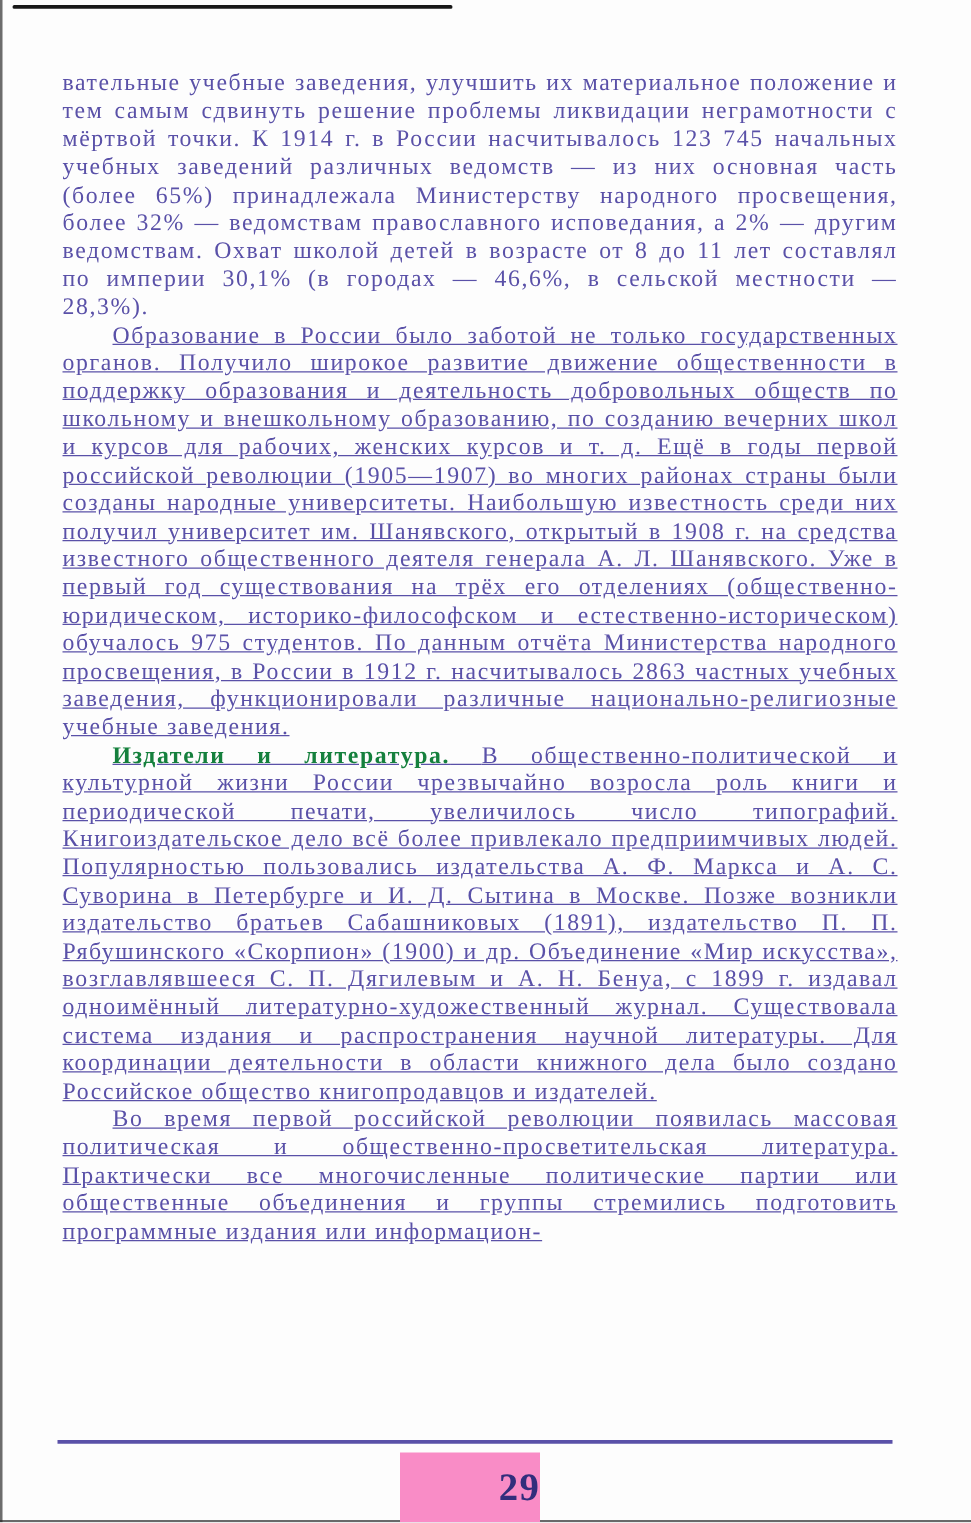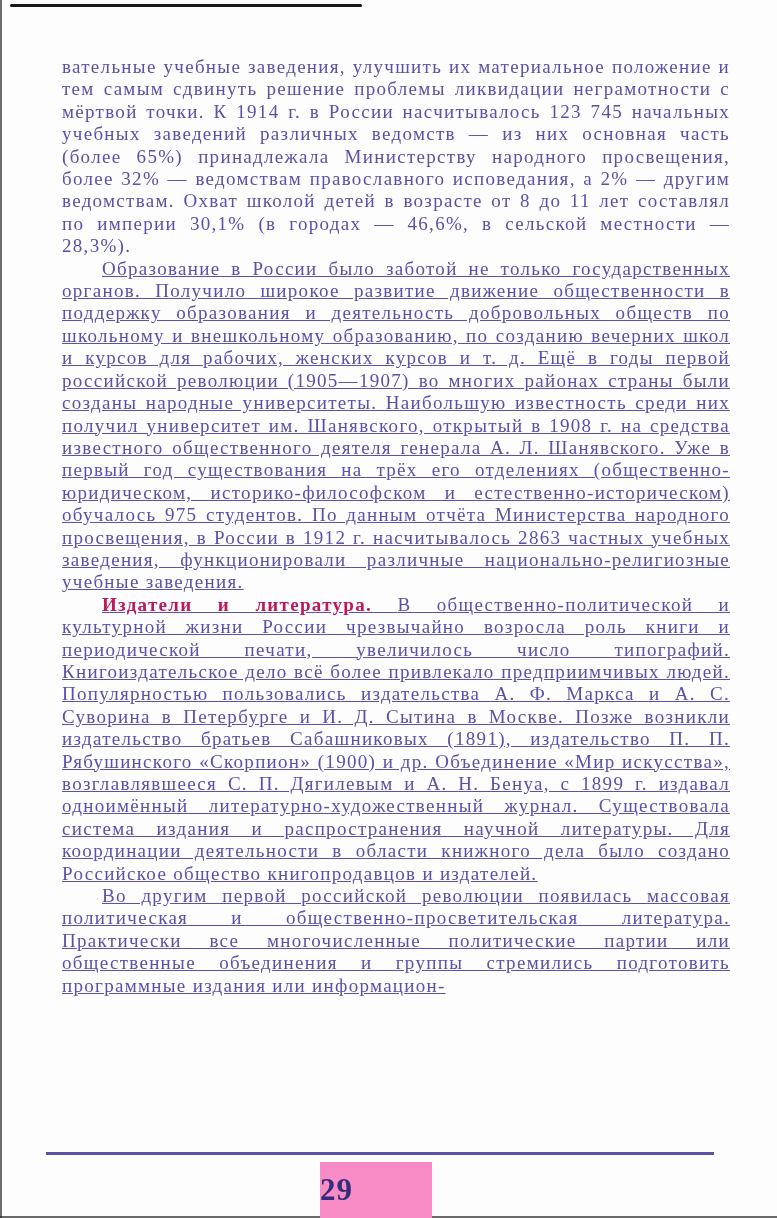--- a/index.html
+++ b/index.html
@@ -33,21 +33,21 @@
   .artifact-bottom {
     left: 0; bottom: 0;
     width: 777px; height: 2px;
     background: #2a2a2a;
     opacity: 0.7;
   }
 
   
   .text-block {
     position: absolute;
-    left: 62px;
+    left: 50px;
     top: 56px;
     width: 668px;
     color: #5a51a8;
     font-size: 19px;
     line-height: 22.4px;
     letter-spacing: 1.3px;
     text-align: justify;
   }
   .para {
     margin: 0;
@@ -55,21 +55,21 @@
   }
   .para.indent {
     text-indent: 40px;
     text-decoration: underline;
   }
   .para.continue {
     text-indent: 0;
   }
   .para .lead {
     font-weight: bold;
-    color: #be185d;
+    color: #15803d;
   }
 
   
   .footer-rule {
     position: absolute;
     left: 46px;
     top: 1152px;
     width: 668px;
     height: 3px;
     background: #5a51a8;
@@ -78,21 +78,21 @@
   
   .page-number-tab {
     position: absolute;
     left: 320px;
     top: 1162px;
     width: 112px;
     height: 56px;
     background: #f98cc6;
     display: flex;
     align-items: center;
-    justify-content: flex-start;
+    justify-content: flex-end;
   }
   .page-number {
     font-family: "Liberation Serif", "DejaVu Serif", serif;
     font-weight: bold;
     font-size: 31px;
     color: #322e7c;
     letter-spacing: 1px;
   }
 </style>
 </head>
@@ -101,21 +101,21 @@
 <div class="scan-page">
 
   <div class="artifact artifact-top"></div>
   <div class="artifact artifact-left"></div>
   <div class="artifact artifact-bottom"></div>
 
   <div class="text-block">
     <p class="para continue"><span>вательные учебные заведения, улучшить их материальное положение и тем самым сдвинуть решение проблемы ликвидации неграмотности с мёртвой точки. К 1914 г. в России насчитывалось 123 745 начальных учебных заведений различных ведомств — из них основная часть (более 65%) принадлежала Министерству народного просвещения, более 32% — ведомствам православного исповедания, а 2% — другим ведомствам. Охват школой детей в возрасте от 8 до 11 лет составлял по империи 30,1% (в городах — 46,6%, в сельской местности — 28,3%).</span></p>
     <p class="para indent"><span>Образование в России было заботой не только государственных органов. Получило широкое развитие движение общественности в поддержку образования и деятельность добровольных обществ по школьному и внешкольному образованию, по созданию вечерних школ и курсов для рабочих, женских курсов и т. д. Ещё в годы первой российской революции (1905—1907) во многих районах страны были созданы народные университеты. Наибольшую известность среди них получил университет им. Шанявского, открытый в 1908 г. на средства известного общественного деятеля генерала А. Л. Шанявского. Уже в первый год существования на трёх его отделениях (общественно-юридическом, историко-философском и естественно-историческом) обучалось 975 студентов. По данным отчёта Министерства народного просвещения, в России в 1912 г. насчитывалось 2863 частных учебных заведения, функционировали различные национально-религиозные учебные заведения.</span></p>
     <p class="para indent"><b class="lead">Издатели и литература.</b> <span>В общественно-политической и культурной жизни России чрезвычайно возросла роль книги и периодической печати, увеличилось число типографий. Книгоиздательское дело всё более привлекало предприимчивых людей. Популярностью пользовались издательства А. Ф. Маркса и А. С. Суворина в Петербурге и И. Д. Сытина в Москве. Позже возникли издательство братьев Сабашниковых (1891), издательство П. П. Рябушинского «Скорпион» (1900) и др. Объединение «Мир искусства», возглавлявшееся С. П. Дягилевым и А. Н. Бенуа, с 1899 г. издавал одноимённый литературно-художественный журнал. Существовала система издания и распространения научной литературы. Для координации деятельности в области книжного дела было создано Российское общество книгопродавцов и издателей.</span></p>
-    <p class="para indent"><span>Во другим первой российской революции появилась массовая политическая и общественно-просветительская литература. Практически все многочисленные политические партии или общественные объединения и группы стремились подготовить программные издания или информацион-</span></p>
+    <p class="para indent"><span>Во время первой российской революции появилась массовая политическая и общественно-просветительская литература. Практически все многочисленные политические партии или общественные объединения и группы стремились подготовить программные издания или информацион-</span></p>
   </div>
 
   <div class="footer-rule"></div>
 
   <div class="page-number-tab">
     <span class="page-number">29</span>
   </div>
 
 </div>
 

